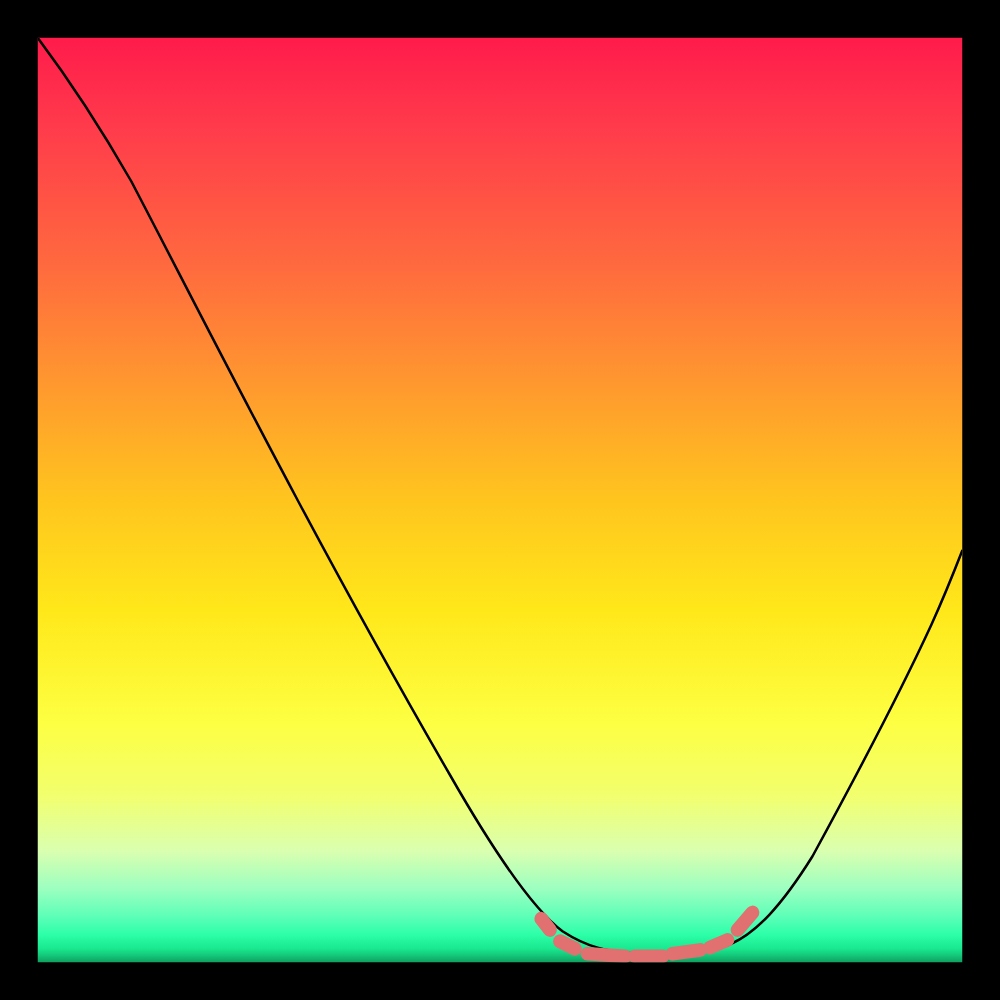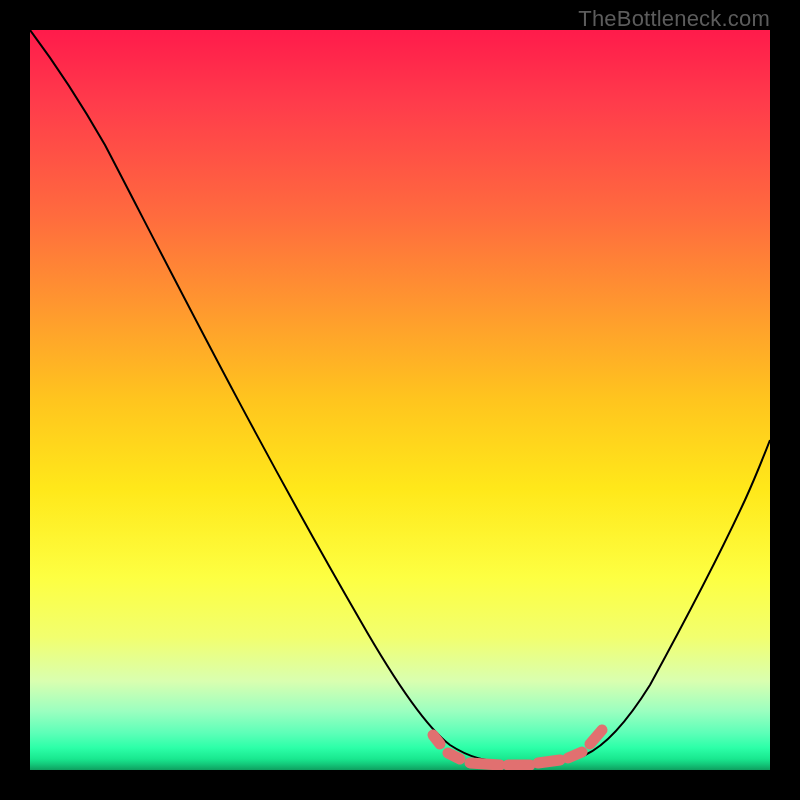--- a/index.html
+++ b/index.html
@@ -70,21 +70,20 @@
     fill: none;
     stroke: #e17070;
     stroke-width: 11;
     stroke-linecap: round;
   }
 </style>
 </head>
 <body>
 
 <div class="frame">
-  <div class="watermark">TheBottleneck.com</div>
 
   <div class="plot-area">
     <div class="gradient"></div>
 
     <svg class="curve" viewBox="0 0 740 740" preserveAspectRatio="none">
 
       <path class="curve-path" d="M 0 0
            C 30 40, 55 80, 75 115
            C 130 220, 220 400, 330 590
            C 370 660, 400 700, 420 715

